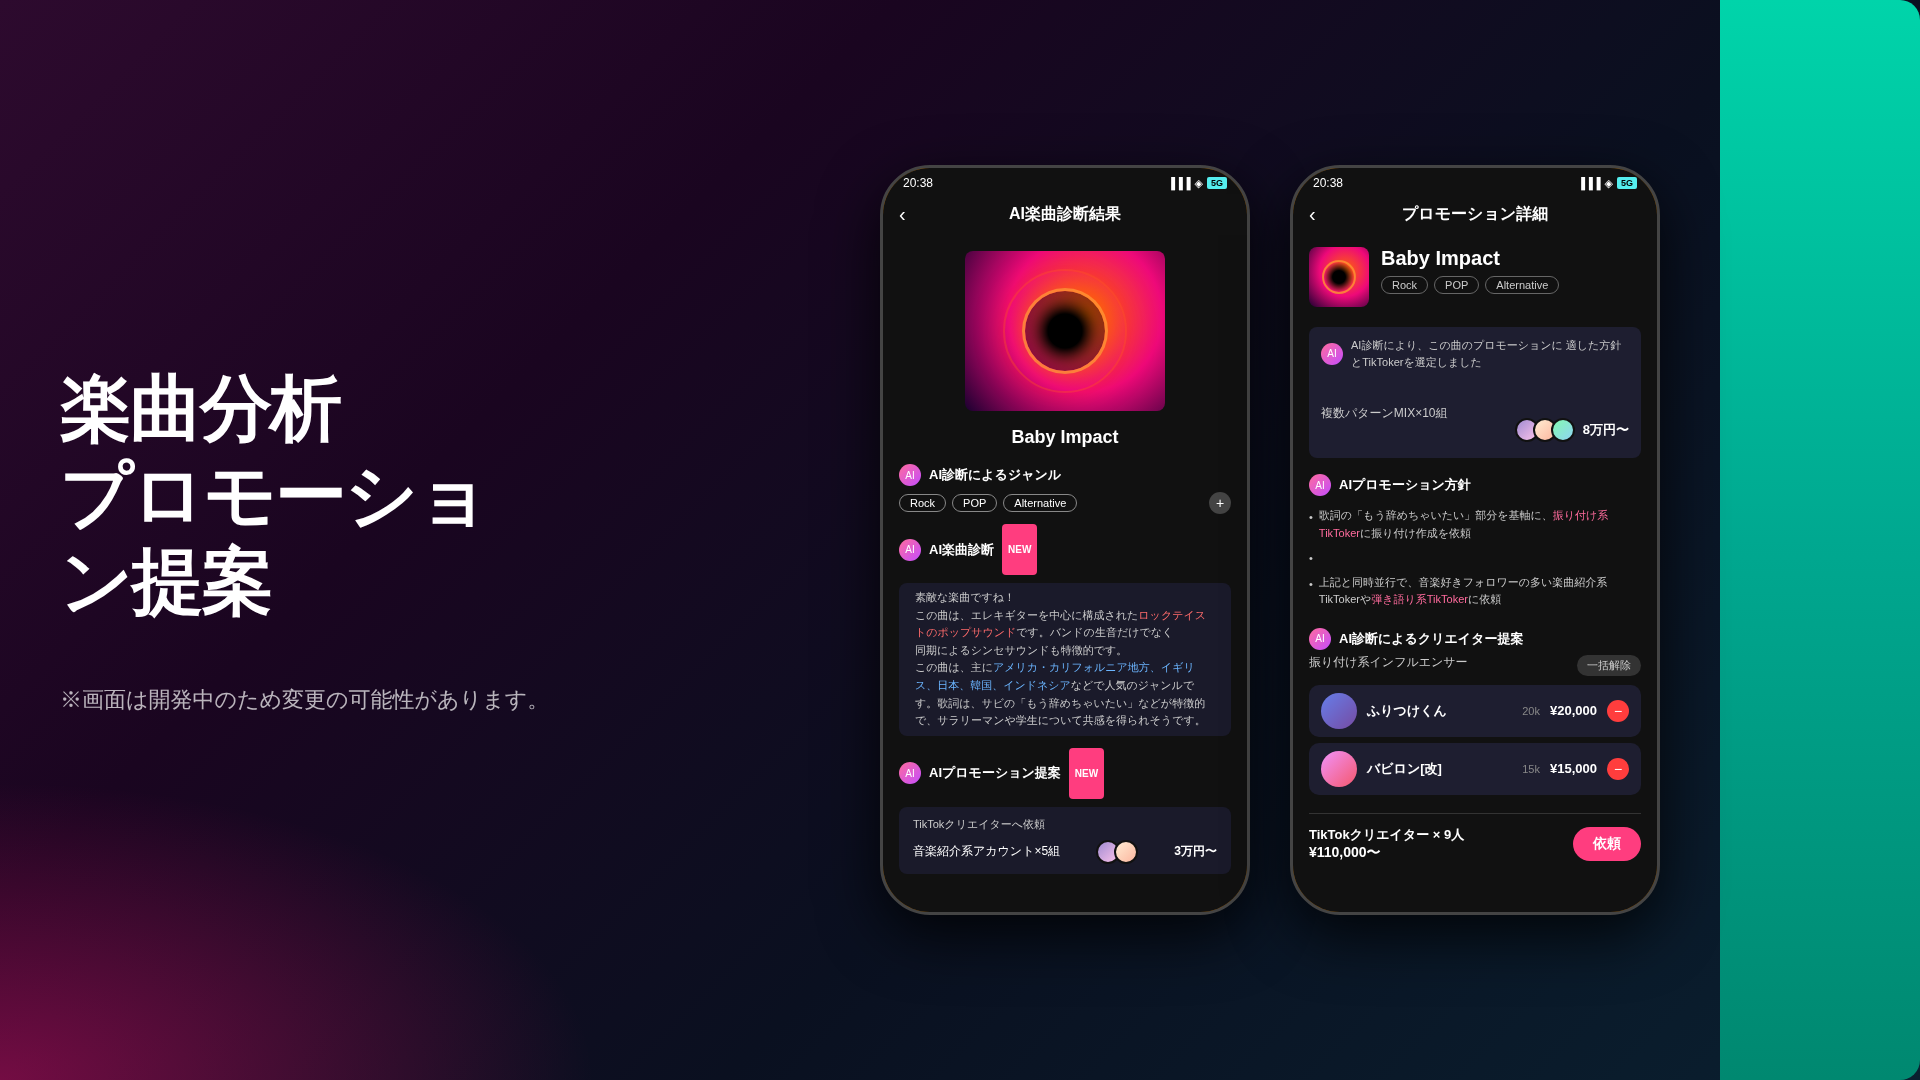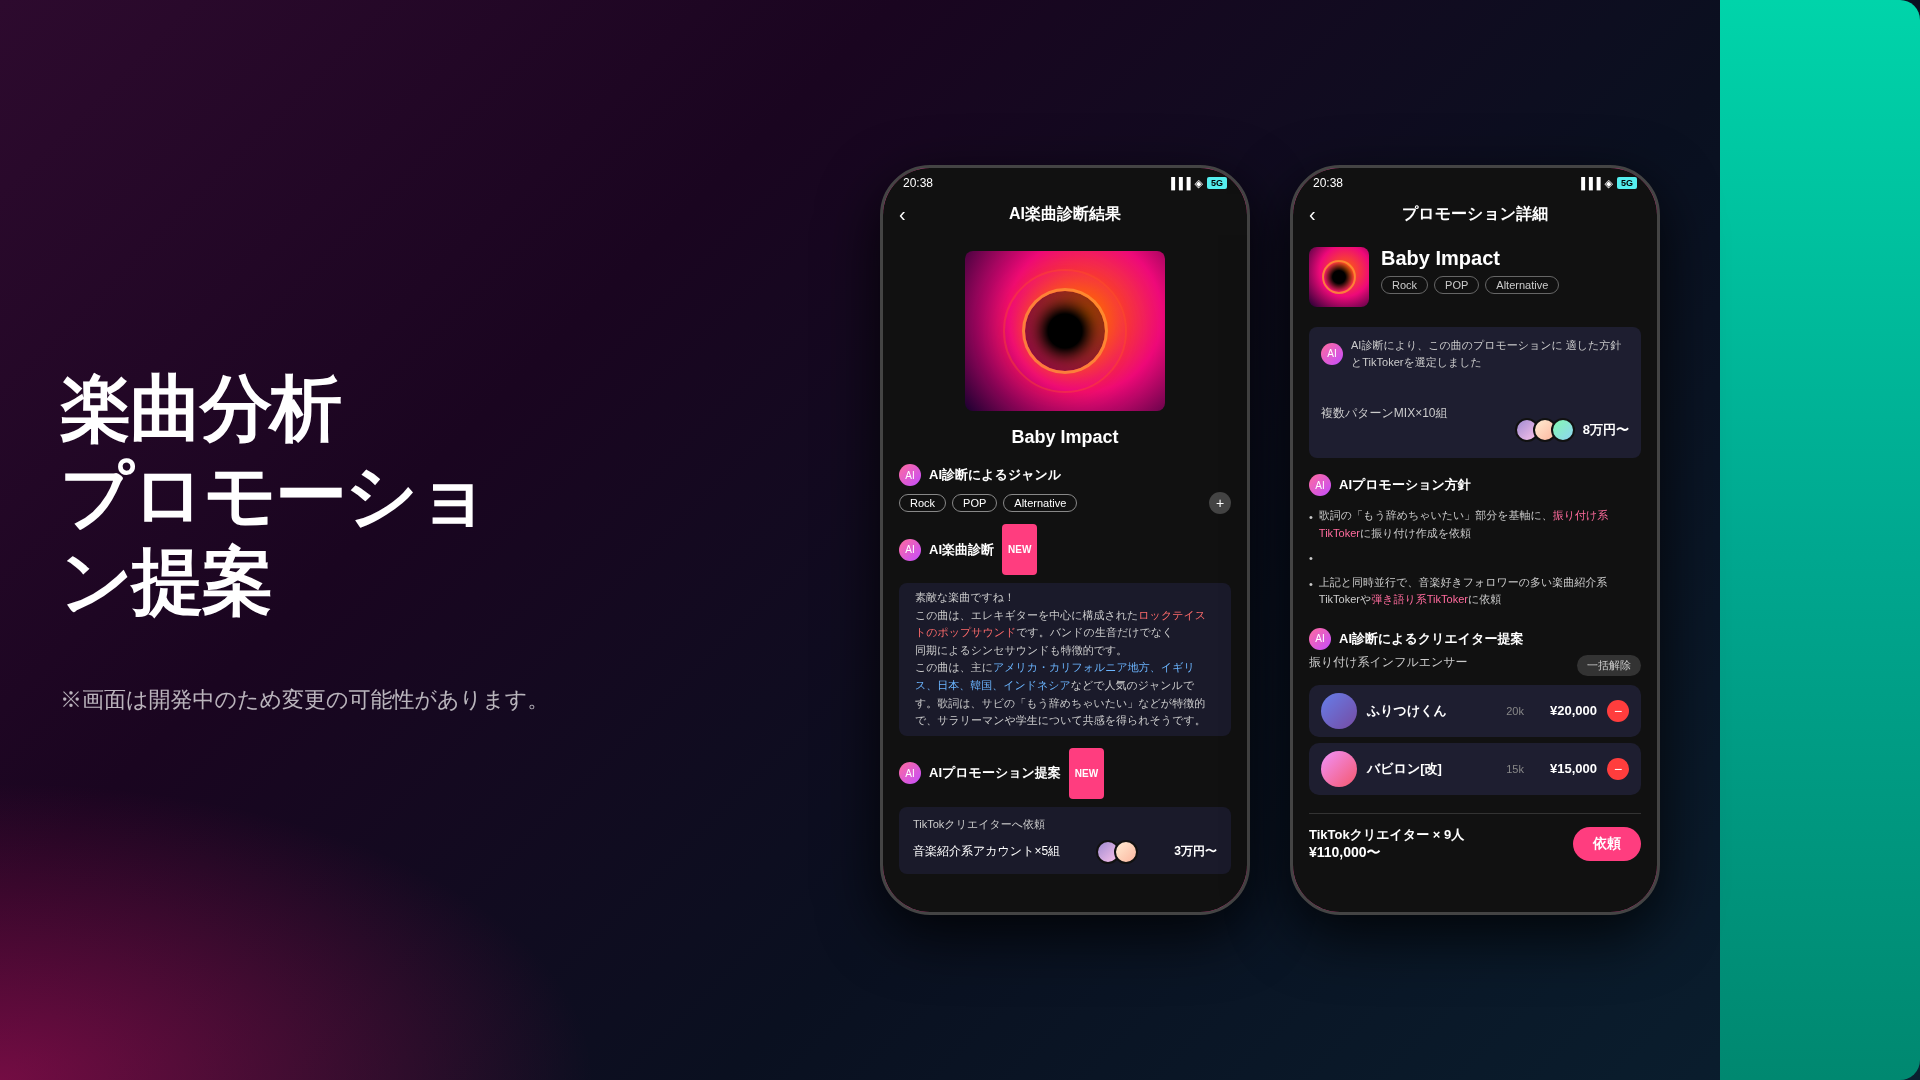--- a/index.html
+++ b/index.html
@@ -74,21 +74,21 @@
       justify-content: center;
       align-items: center;
       gap: 40px;
       z-index: 10;
       padding: 20px;
     }
 
     .phone-mockup {
       width: 370px;
       height: 750px;
-      background: #ec4899;
+      background: #a16207;
       border-radius: 50px;
       border: 3px solid #444;
       overflow: hidden;
       display: flex;
       flex-direction: column;
       box-shadow: 0 20px 60px rgba(0,0,0,0.8);
       flex-shrink: 0;
     }
 
     .phone-notch-bar {
@@ -533,21 +533,20 @@
 
     .creator-followers {
       color: #888;
       font-size: 11px;
     }
 
     .creator-price-tag {
       color: white;
       font-size: 13px;
       font-weight: 600;
-      margin-left: 16px;
     }
 
     .remove-btn {
       width: 22px;
       height: 22px;
       border-radius: 50%;
       background: #ff3d3d;
       display: flex;
       align-items: center;
       justify-content: center;

